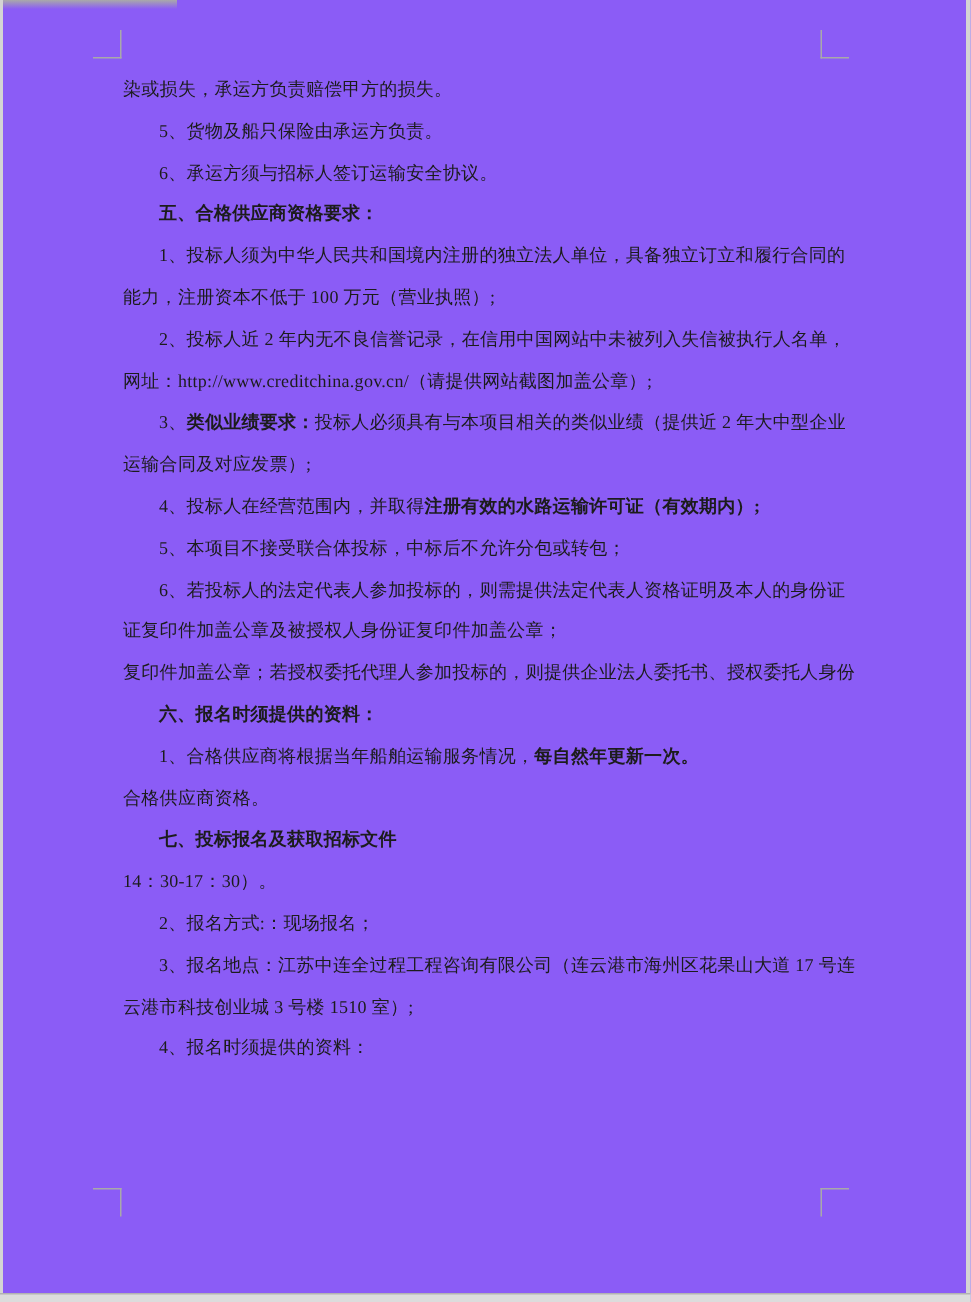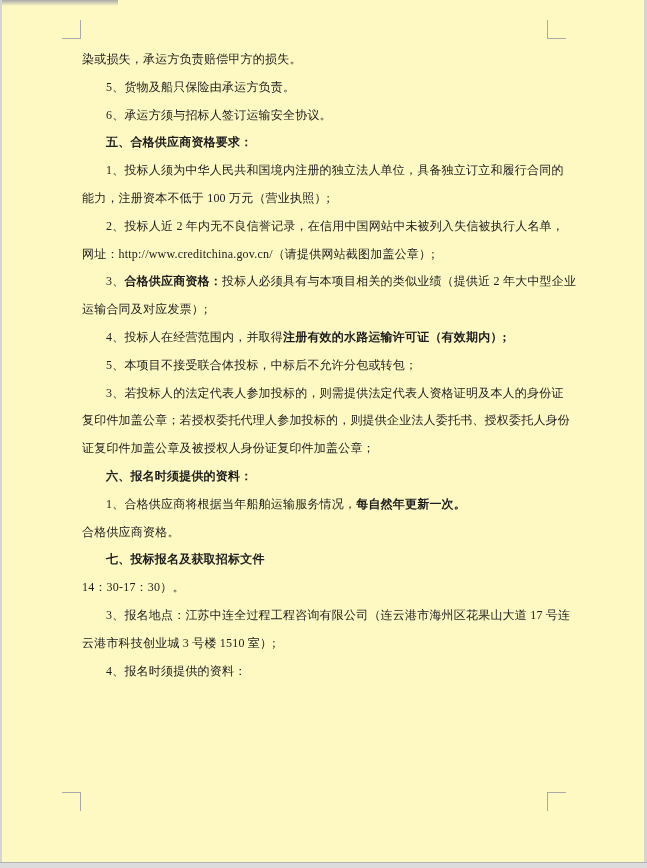--- a/index.html
+++ b/index.html
@@ -10,21 +10,21 @@
     width: 647px;
     height: 868px;
     position: relative;
     background: #ffffff;
     overflow: hidden;
     font-family: "Liberation Serif", "DejaVu Serif", serif;
   }
   .page {
     position: absolute;
     inset: 0;
-    background: #fef9c3;
+    background: #8b5cf6;
   }
   
   .edge-left {
     position: absolute; left: 0; top: 0; width: 2px; height: 868px;
     background: #d4d4d4;
   }
   .edge-right {
     position: absolute; right: 0; top: 0; width: 3px; height: 868px;
     background: #d4d4d4;
   }
@@ -79,32 +79,33 @@
 
   <div class="doc-body">
       <div class="line"><span class="seg">染或损失，承运方负责赔偿甲方的损失。</span></div>
       <div class="line indent"><span class="seg">5、货物及船只保险由承运方负责。</span></div>
       <div class="line indent"><span class="seg">6、承运方须与招标人签订运输安全协议。</span></div>
       <div class="line indent"><span class="seg b">五、合格供应商资格要求：</span></div>
       <div class="line indent"><span class="seg">1、投标人须为中华人民共和国境内注册的独立法人单位，具备独立订立和履行合同的</span></div>
       <div class="line"><span class="seg">能力，注册资本不低于 100 万元（营业执照）;</span></div>
       <div class="line indent"><span class="seg">2、投标人近 2 年内无不良信誉记录，在信用中国网站中未被列入失信被执行人名单，</span></div>
       <div class="line"><span class="seg">网址：http://www.creditchina.gov.cn/（请提供网站截图加盖公章）;</span></div>
-      <div class="line indent"><span class="seg">3、</span><span class="seg b">合格供应商资格：</span><span class="seg">投标人必须具有与本项目相关的类似业绩（提供近 2 年大中型企业</span></div>
+      <div class="line indent"><span class="seg">3、</span><span class="seg b">类似业绩要求：</span><span class="seg">投标人必须具有与本项目相关的类似业绩（提供近 2 年大中型企业</span></div>
       <div class="line"><span class="seg">运输合同及对应发票）;</span></div>
       <div class="line indent"><span class="seg">4、投标人在经营范围内，并取得</span><span class="seg b">注册有效的水路运输许可证（有效期内）;</span></div>
       <div class="line indent"><span class="seg">5、本项目不接受联合体投标，中标后不允许分包或转包；</span></div>
-      <div class="line indent"><span class="seg">3、若投标人的法定代表人参加投标的，则需提供法定代表人资格证明及本人的身份证</span></div>
+      <div class="line indent"><span class="seg">6、若投标人的法定代表人参加投标的，则需提供法定代表人资格证明及本人的身份证</span></div>
+      <div class="line"><span class="seg">证复印件加盖公章及被授权人身份证复印件加盖公章；</span></div>
       <div class="line"><span class="seg">复印件加盖公章；若授权委托代理人参加投标的，则提供企业法人委托书、授权委托人身份</span></div>
-      <div class="line"><span class="seg">证复印件加盖公章及被授权人身份证复印件加盖公章；</span></div>
       <div class="line indent"><span class="seg b">六、报名时须提供的资料：</span></div>
       <div class="line indent"><span class="seg">1、合格供应商将根据当年船舶运输服务情况，</span><span class="seg b">每自然年更新一次。</span></div>
       <div class="line"><span class="seg">合格供应商资格。</span></div>
       <div class="line indent"><span class="seg b">七、投标报名及获取招标文件</span></div>
       <div class="line"><span class="seg">14：30-17：30）。</span></div>
+      <div class="line indent"><span class="seg">2、报名方式:：现场报名；</span></div>
       <div class="line indent"><span class="seg">3、报名地点：江苏中连全过程工程咨询有限公司（连云港市海州区花果山大道 17 号连</span></div>
       <div class="line"><span class="seg">云港市科技创业城 3 号楼 1510 室）;</span></div>
       <div class="line indent"><span class="seg">4、报名时须提供的资料：</span></div>
     </div>
 
   <div class="corner-shadow"></div>
   <div class="edge-left"></div>
   <div class="edge-right"></div>
   <div class="edge-bottom"></div>
 

